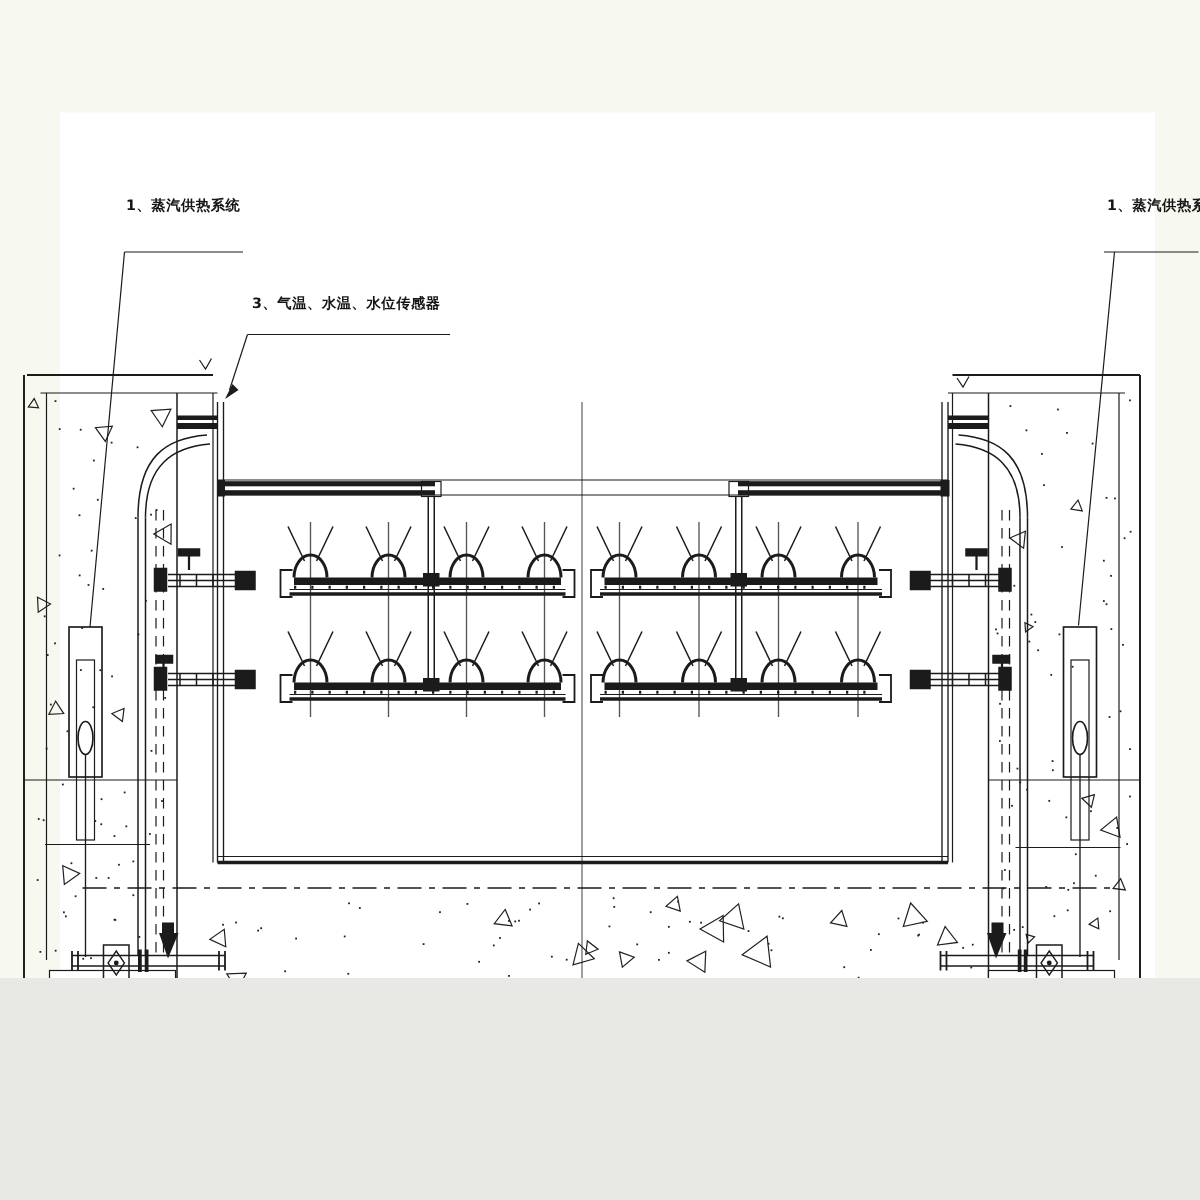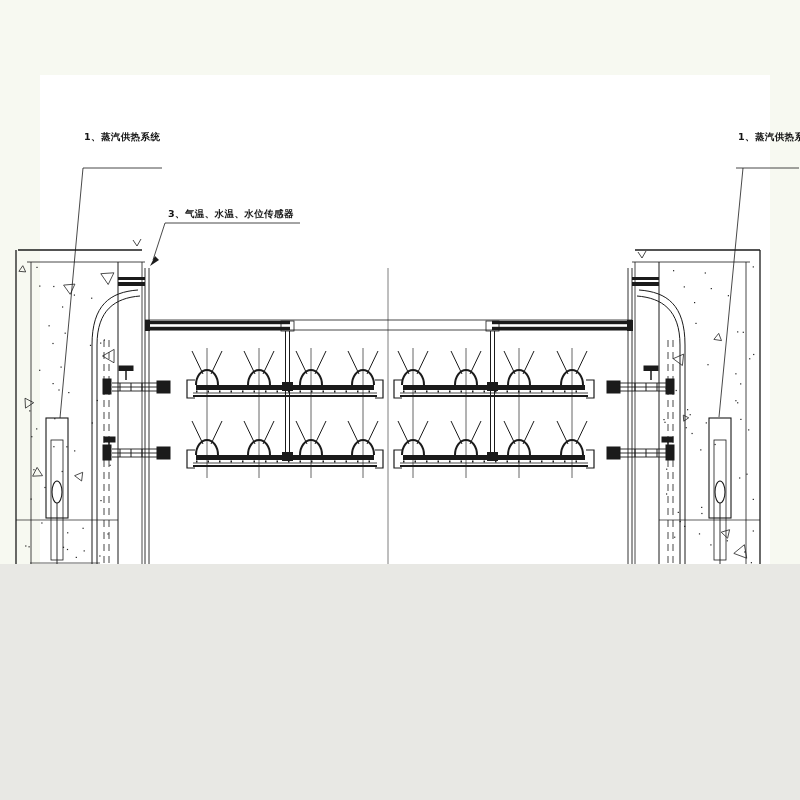--- a/index.html
+++ b/index.html
@@ -1,16 +1,16 @@
 <!DOCTYPE html>
 <html><head>
 <meta charset="utf-8">
 <style>
   html,body{margin:0;padding:0;background:#e8e8e4;}
-  .canvas{position:relative;width:800px;height:564px;background:#f7f9f1;overflow:hidden;
+  .canvas{position:relative;width:800px;height:652px;background:#f7f9f1;overflow:hidden;
           font-family:"DejaVu Sans",sans-serif;}
   .canvas svg{position:absolute;left:0;top:0;}
   .lbl{position:absolute;font-size:9.5px;font-weight:600;color:#151515;
        letter-spacing:.4px;white-space:nowrap;font-family:"DejaVu Sans",sans-serif;}
 </style>
 </head>
 <body>
 
 <div class="canvas" style="background: rgb(247, 249, 241);">
 
@@ -666,16 +666,16 @@
       <polygon points="150,266 155,256 159,260" fill="#1b1b1b" stroke="none"></polygon>
     </g>
     <g>
       <line x1="736" y1="168" x2="799" y2="168"></line>
       <line x1="743" y1="168" x2="719" y2="417"></line>
     </g>
   </g>
 </svg>
 
 <div class="lbl" style="left:84px;top:131px">1、蒸汽供热系统</div>
-<div class="lbl" style="left:168px;top:208px">3、气温、水温、水位传感器</div>
+<div class="lbl" style="left:168px;top:196px">3、气温、水温、水位传感器</div>
 <div class="lbl" style="left:738px;top:131px">1、蒸汽供热系统</div>
 
 </div>
 
 </body></html>

